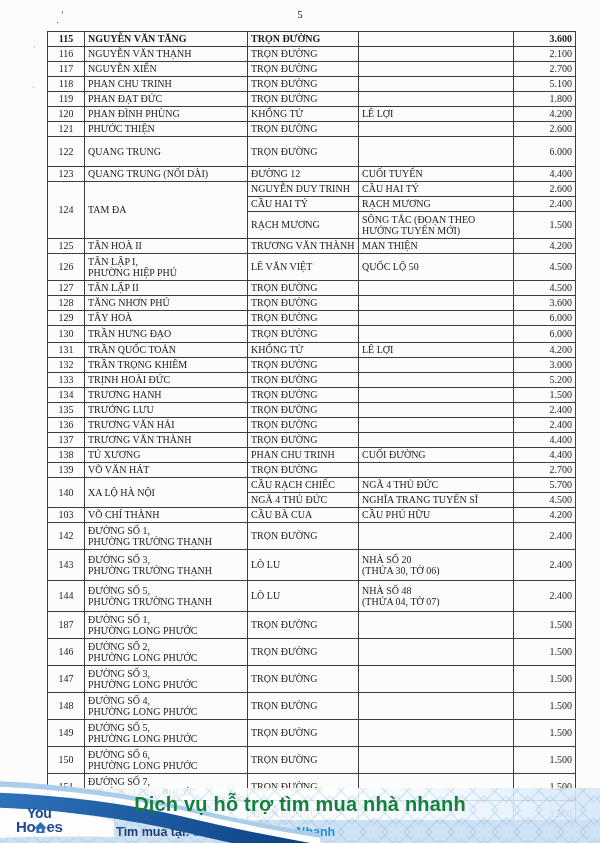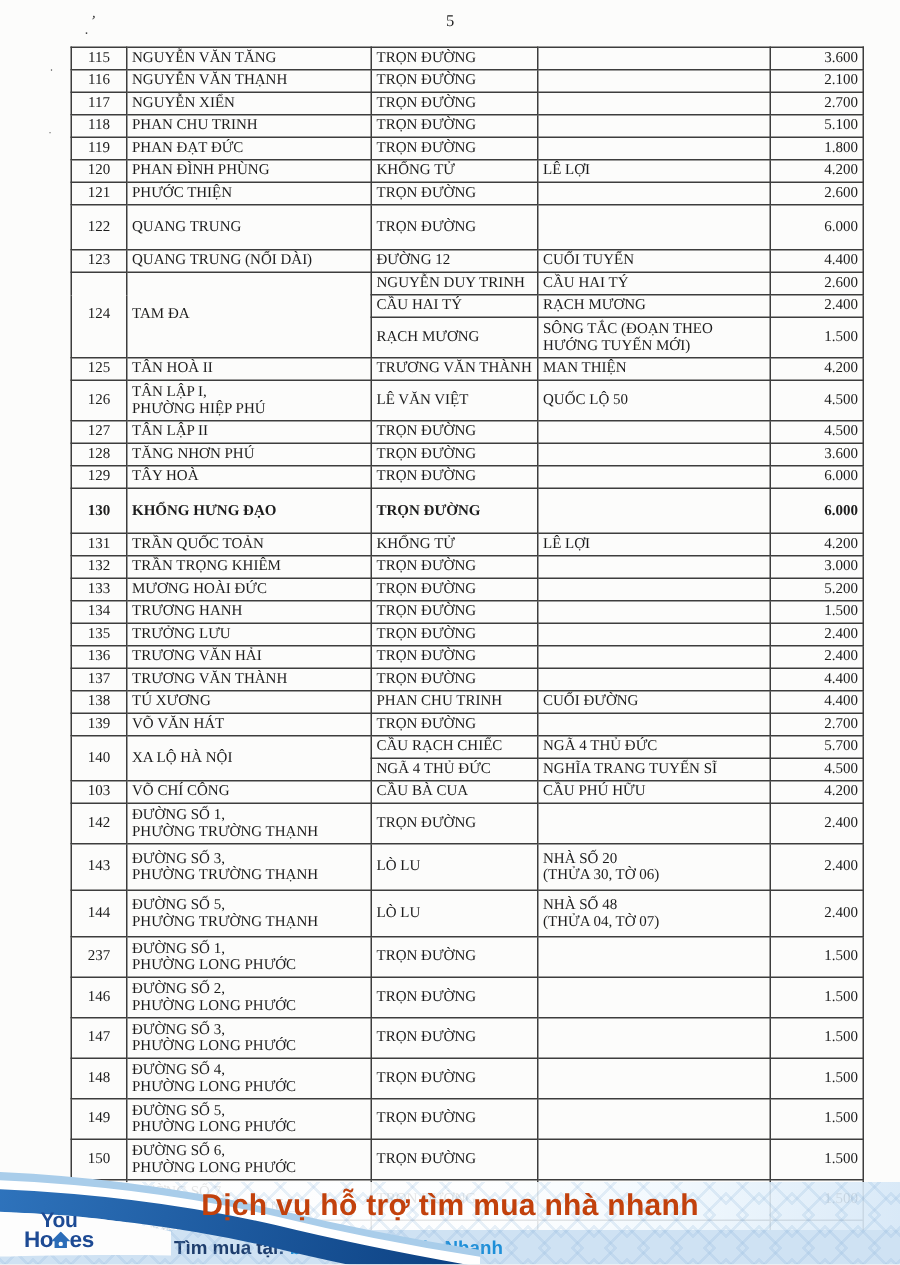--- a/index.html
+++ b/index.html
@@ -29,21 +29,21 @@
             display:flex;align-items:center;justify-content:space-between;
             padding:0 8px 0 116px;box-sizing:border-box;
             font-family:"Liberation Sans","DejaVu Sans",sans-serif;font-weight:bold;font-size:12.5px;color:#1d3d6d;}
   .banner::after{content:"";position:absolute;inset:0;z-index:2;pointer-events:none;opacity:.55;
             background-image:
               repeating-linear-gradient(45deg,rgba(125,170,215,0) 0 9px,rgba(125,170,215,.30) 9px 11px),
               repeating-linear-gradient(-45deg,rgba(125,170,215,0) 0 9px,rgba(125,170,215,.30) 9px 11px);
             background-size:22px 22px;}
   .banner-title{position:absolute;left:0;right:0;top:3px;height:27px;line-height:27px;z-index:6;
             text-align:center;font-family:"Liberation Sans","DejaVu Sans",sans-serif;
-            font-weight:bold;font-size:20px;color:#c2410c;letter-spacing:.2px;}
+            font-weight:bold;font-size:20px;color:#15803d;letter-spacing:.2px;}
   .cta{z-index:6;position:relative;}
   .cta .link{color:#1e8fd8;}
   .tagline{z-index:6;position:relative;}
 
   .swoosh{position:absolute;left:0;top:763px;width:320px;height:80px;z-index:5;pointer-events:none;}
   .logo{position:absolute;left:16px;top:807px;z-index:7;color:#1d4a94;
         font-family:"Liberation Sans","DejaVu Sans",sans-serif;font-weight:bold;line-height:13px;}
   .logo .l1{display:block;margin-left:11px;font-size:14px;letter-spacing:-.3px;}
   .logo .l2{display:block;font-size:15px;letter-spacing:-.3px;}
   .logo svg{vertical-align:-1px;margin:0 -1px;}
@@ -54,21 +54,21 @@
 <div class="page">
 
   <div class="pageno">5</div>
   <div class="artifact a1">’</div>
   <div class="artifact a2">·</div>
   <div class="artifact a3">·</div>
   <div class="artifact a4">˙</div>
 
   <table class="pricetable">
     <tbody>
-        <tr style="height: 15px;">
+        <tr style="height: 15px; font-weight: bold;">
           <td class="c-no" rowspan="1">115</td>
           <td class="c-name" rowspan="1">NGUYỄN VĂN TĂNG</td>
           <td class="c-from">TRỌN ĐƯỜNG</td>
           <td class="c-to"></td>
           <td class="c-price">3.600</td>
         </tr>
         <tr style="height: 15px;">
           <td class="c-no" rowspan="1">116</td>
           <td class="c-name" rowspan="1">NGUYỄN VĂN THẠNH</td>
           <td class="c-from">TRỌN ĐƯỜNG</td>
@@ -169,44 +169,44 @@
           <td class="c-to"></td>
           <td class="c-price">3.600</td>
         </tr>
         <tr style="height: 15px;">
           <td class="c-no" rowspan="1">129</td>
           <td class="c-name" rowspan="1">TÂY HOÀ</td>
           <td class="c-from">TRỌN ĐƯỜNG</td>
           <td class="c-to"></td>
           <td class="c-price">6.000</td>
         </tr>
-        <tr style="height: 30px; font-weight: bold;">
+        <tr style="height: 17px;">
           <td class="c-no" rowspan="1">130</td>
-          <td class="c-name" rowspan="1">KHỔNG HƯNG ĐẠO</td>
+          <td class="c-name" rowspan="1">TRẦN HƯNG ĐẠO</td>
           <td class="c-from">TRỌN ĐƯỜNG</td>
           <td class="c-to"></td>
           <td class="c-price">6.000</td>
         </tr>
         <tr style="height: 15px;">
           <td class="c-no" rowspan="1">131</td>
           <td class="c-name" rowspan="1">TRẦN QUỐC TOẢN</td>
           <td class="c-from">KHỔNG TỬ</td>
           <td class="c-to">LÊ LỢI</td>
           <td class="c-price">4.200</td>
         </tr>
         <tr style="height: 15px;">
           <td class="c-no" rowspan="1">132</td>
           <td class="c-name" rowspan="1">TRẦN TRỌNG KHIÊM</td>
           <td class="c-from">TRỌN ĐƯỜNG</td>
           <td class="c-to"></td>
           <td class="c-price">3.000</td>
         </tr>
         <tr style="height: 15px;">
           <td class="c-no" rowspan="1">133</td>
-          <td class="c-name" rowspan="1">MƯƠNG HOÀI ĐỨC</td>
+          <td class="c-name" rowspan="1">TRỊNH HOÀI ĐỨC</td>
           <td class="c-from">TRỌN ĐƯỜNG</td>
           <td class="c-to"></td>
           <td class="c-price">5.200</td>
         </tr>
         <tr style="height: 15px;">
           <td class="c-no" rowspan="1">134</td>
           <td class="c-name" rowspan="1">TRƯƠNG HANH</td>
           <td class="c-from">TRỌN ĐƯỜNG</td>
           <td class="c-to"></td>
           <td class="c-price">1.500</td>
@@ -253,21 +253,21 @@
           <td class="c-to">NGÃ 4 THỦ ĐỨC</td>
           <td class="c-price">5.700</td>
         </tr>
         <tr style="height: 15px;">
           <td class="c-from">NGÃ 4 THỦ ĐỨC</td>
           <td class="c-to">NGHĨA TRANG TUYẾN SĨ</td>
           <td class="c-price">4.500</td>
         </tr>
         <tr style="height: 15px;">
           <td class="c-no" rowspan="1">103</td>
-          <td class="c-name" rowspan="1">VÕ CHÍ CÔNG</td>
+          <td class="c-name" rowspan="1">VÕ CHÍ THÀNH</td>
           <td class="c-from">CẦU BÀ CUA</td>
           <td class="c-to">CẦU PHÚ HỮU</td>
           <td class="c-price">4.200</td>
         </tr>
         <tr style="height: 27px;">
           <td class="c-no" rowspan="1">142</td>
           <td class="c-name" rowspan="1">ĐƯỜNG SỐ 1,<br>PHƯỜNG TRƯỜNG THẠNH</td>
           <td class="c-from">TRỌN ĐƯỜNG</td>
           <td class="c-to"></td>
           <td class="c-price">2.400</td>
@@ -280,21 +280,21 @@
           <td class="c-price">2.400</td>
         </tr>
         <tr style="height: 31px;">
           <td class="c-no" rowspan="1">144</td>
           <td class="c-name" rowspan="1">ĐƯỜNG SỐ 5,<br>PHƯỜNG TRƯỜNG THẠNH</td>
           <td class="c-from">LÒ LU</td>
           <td class="c-to">NHÀ SỐ 48<br>(THỬA 04, TỜ 07)</td>
           <td class="c-price">2.400</td>
         </tr>
         <tr style="height: 27px;">
-          <td class="c-no" rowspan="1">237</td>
+          <td class="c-no" rowspan="1">187</td>
           <td class="c-name" rowspan="1">ĐƯỜNG SỐ 1,<br>PHƯỜNG LONG PHƯỚC</td>
           <td class="c-from">TRỌN ĐƯỜNG</td>
           <td class="c-to"></td>
           <td class="c-price">1.500</td>
         </tr>
         <tr style="height: 27px;">
           <td class="c-no" rowspan="1">146</td>
           <td class="c-name" rowspan="1">ĐƯỜNG SỐ 2,<br>PHƯỜNG LONG PHƯỚC</td>
           <td class="c-from">TRỌN ĐƯỜNG</td>
           <td class="c-to"></td>

